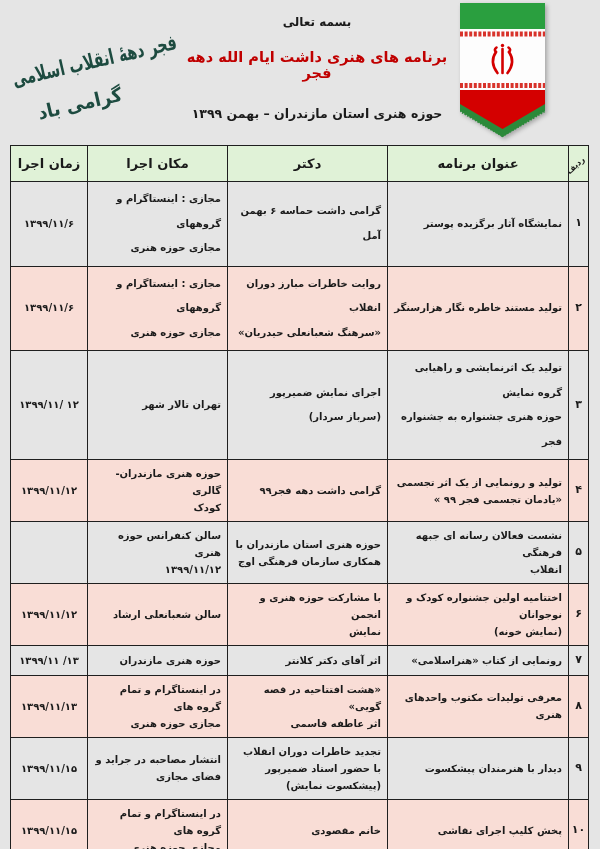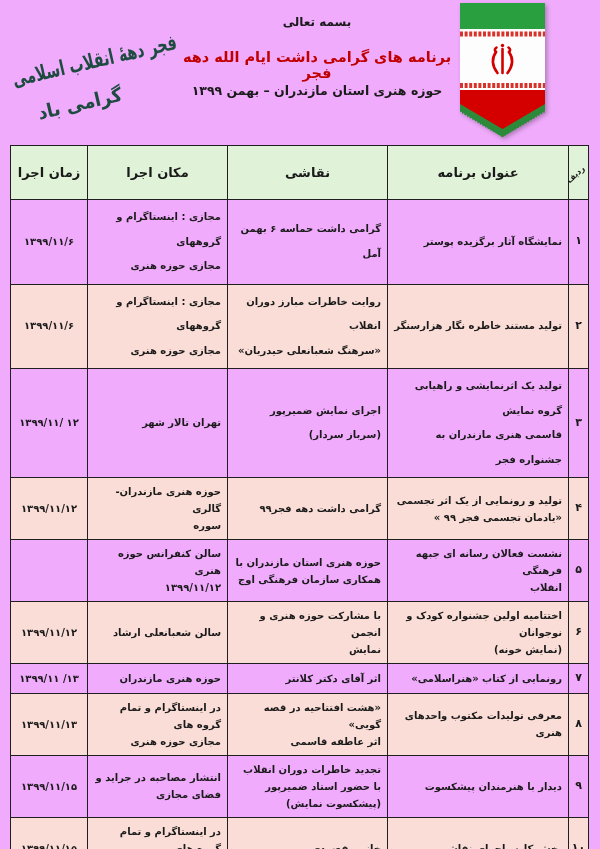--- a/index.html
+++ b/index.html
@@ -9,61 +9,61 @@
     --border_dark:#1f1f1f;
     --text_dark:#1a1a1a;
     --flag_green:#2a9f3f;
     --flag_red:#d40000;
     --fringe_green:#2c8a3a;
     --logo_green:#1d4b40;
   }
   *{box-sizing:border-box;margin:0;padding:0}
   html,body{background:#fff}
   body{font-family:"DejaVu Sans",sans-serif;color:var(--text_dark)}
-  .page{position:relative;width:600px;height:849px;background:#f0abfc;overflow:hidden;direction:rtl}
+  .page{position:relative;width:600px;height:849px;background:#e5e5e5;overflow:hidden;direction:rtl}
 
   
   .head-wrap{position:absolute;top:0;left:172px;width:290px;text-align:center}
   .basmala{margin-top:15px;font-size:12px;font-weight:bold}
   .doc-title{margin-top:20px;font-size:14.5px;font-weight:bold;color:var(--title_red)}
-  .doc-subtitle{margin-top:2px;font-size:12.5px;font-weight:bold}
+  .doc-subtitle{margin-top:25px;font-size:12.5px;font-weight:bold}
 
   .logo-svg{position:absolute;top:24px;left:4px}
   .logo-svg text{fill:var(--logo_green);font-weight:bold;font-family:"DejaVu Sans",sans-serif;direction:rtl}
 
   .flag{position:absolute;top:3px;left:460px;filter:drop-shadow(2px 2px 2px rgba(0,0,0,.28))}
   .f-green{fill:var(--flag_green)}
   .f-white{fill:#fdfdfd}
   .f-red{fill:var(--flag_red)}
   .f-fringe{fill:var(--fringe_green)}
   .f-band{stroke:#d8332b;stroke-width:5;stroke-dasharray:3 1.6;fill:none}
   .f-emblem{stroke:var(--flag_red);fill:none;stroke-width:2.6;stroke-linecap:round}
   .f-emblem-fill{fill:var(--flag_red);stroke:none}
   .f-dash{stroke:var(--fringe_green);stroke-width:4;stroke-dasharray:1.5 1.5;fill:none}
 
   
   table.program{position:absolute;top:145px;right:11px;width:578px;border-collapse:collapse;
     table-layout:fixed;direction:rtl;font-weight:bold;border:1.6px solid var(--border_dark)}
   th,td{border:1.3px solid var(--border_dark);vertical-align:middle}
-  thead th{background:var(--header_green);height:54px;font-size:13px;text-align:center;padding:2px}
+  thead th{background:var(--header_green);height:36px;font-size:13px;text-align:center;padding:2px}
   th.c-num .rot{display:inline-block;transform:rotate(-42deg);font-size:8px;white-space:nowrap}
   tbody td{font-size:10px;line-height:1.7;padding:5px 6px;white-space:pre-line;text-align:right}
   tbody td.num{text-align:center;font-size:11px;padding:5px 1px}
   tbody td.time{text-align:center;direction:ltr;font-size:10px;padding:5px 2px}
   tr.shaded td{background:var(--row_pink)}
   tr.tall td{line-height:2.45}
 </style>
 </head>
 <body>
 
 <div class="page">
 
   <div class="head-wrap">
     <div class="basmala">بسمه تعالی</div>
-    <div class="doc-title">برنامه های گرامی داشت ایام الله دهه فجر</div>
+    <div class="doc-title">برنامه های هنری داشت ایام الله دهه فجر</div>
     <div class="doc-subtitle">حوزه هنری استان مازندران – بهمن ۱۳۹۹</div>
   </div>
 
   <svg class="logo-svg" width="182" height="108" viewBox="0 0 182 108">
     <g transform="rotate(-13 91 52)">
       <text x="94" y="44" text-anchor="middle" font-size="21" textLength="168" lengthAdjust="spacingAndGlyphs">فجر دهۀ انقلاب اسلامی</text>
       <text x="70" y="82" text-anchor="middle" font-size="19" textLength="86" lengthAdjust="spacingAndGlyphs">گرامی باد</text>
     </g>
   </svg>
 
@@ -96,21 +96,21 @@
       <col style="width:20px">
         <col style="width:181px">
         <col style="width:160px">
       <col style="width:140px">
         <col style="width:77px">
     </colgroup>
     <thead>
       <tr>
         <th class="c-num"><span class="rot">ردیف</span></th>
         <th>عنوان برنامه</th>
-        <th>نقاشی</th>
+        <th>دکتر</th>
         <th>مکان اجرا</th>
         <th>زمان اجرا</th>
       </tr>
     </thead>
     <tbody>
         <tr class=" tall">
           <td class="num">۱</td>
           <td>نمایشگاه آثار برگزیده پوستر</td>
           <td>گرامی داشت حماسه ۶ بهمن آمل</td>
           <td>مجازی : اینستاگرام و گروههای
@@ -122,33 +122,33 @@
           <td>تولید مستند خاطره نگار هزارسنگر</td>
           <td>روایت خاطرات مبارز دوران انقلاب
 «سرهنگ شعبانعلی حیدریان»</td>
           <td>مجازی : اینستاگرام و گروههای
 مجازی حوزه هنری</td>
           <td class="time">۱۳۹۹/۱۱/۶</td>
         </tr>
         <tr class=" tall">
           <td class="num">۳</td>
           <td>تولید یک اثرنمایشی و راهیابی گروه نمایش
-قاسمی هنری مازندران به جشنواره فجر</td>
+حوزه هنری جشنواره به جشنواره فجر</td>
           <td>اجرای نمایش ضمیرپور
 (سرباز سردار)</td>
           <td>تهران تالار شهر</td>
           <td class="time">۱۳۹۹/۱۱/ ۱۲</td>
         </tr>
         <tr class="shaded">
           <td class="num">۴</td>
           <td>تولید و رونمایی از یک اثر تجسمی
 «یادمان تجسمی فجر ۹۹ »</td>
           <td>گرامی داشت دهه فجر۹۹</td>
           <td>حوزه هنری مازندران-گالری
-سوره</td>
+کودک</td>
           <td class="time">۱۳۹۹/۱۱/۱۲</td>
         </tr>
         <tr class="">
           <td class="num">۵</td>
           <td>نشست فعالان رسانه ای جبهه فرهنگی
 انقلاب</td>
           <td>حوزه هنری استان مازندران  با
 همکاری سازمان فرهنگی اوج</td>
           <td>سالن کنفرانس حوزه هنری
 ۱۳۹۹/۱۱/۱۲</td>

